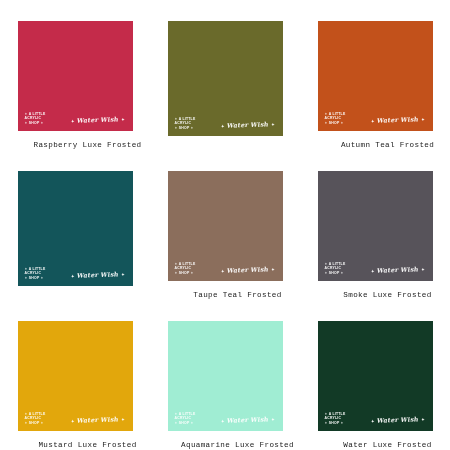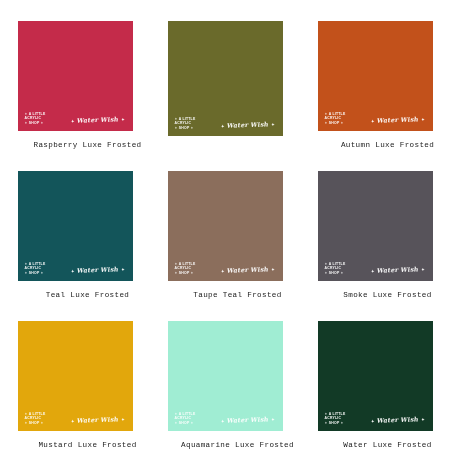--- a/index.html
+++ b/index.html
@@ -136,37 +136,36 @@
         <span class="logo-line">✦ A LITTLE</span>
         <span class="logo-line">ACRYLIC</span>
         <span class="logo-line">✦ SHOP ✦</span>
       </div>
       <div class="script-mark">
         <span class="mark-star">✦</span>
         <span>Water Wish</span>
         <span class="mark-star">✦</span>
       </div>
     </div>
-    <div class="swatch-caption">Autumn Luxe Frosted</div>
+    <div class="swatch-caption">Autumn Teal Frosted</div>
   </div>
 
   <div class="swatch-cell">
     <div class="swatch-chip" style="background-color: rgb(19, 85, 90);">
       <div class="brand-logo">
         <span class="logo-line">✦ A LITTLE</span>
         <span class="logo-line">ACRYLIC</span>
         <span class="logo-line">✦ SHOP ✦</span>
       </div>
       <div class="script-mark">
         <span class="mark-star">✦</span>
         <span>Water Wish</span>
         <span class="mark-star">✦</span>
       </div>
     </div>
-    <div class="swatch-caption">Teal Luxe Frosted</div>
   </div>
 
   <div class="swatch-cell">
     <div class="swatch-chip" style="background-color: rgb(139, 110, 92);">
       <div class="brand-logo">
         <span class="logo-line">✦ A LITTLE</span>
         <span class="logo-line">ACRYLIC</span>
         <span class="logo-line">✦ SHOP ✦</span>
       </div>
       <div class="script-mark">

